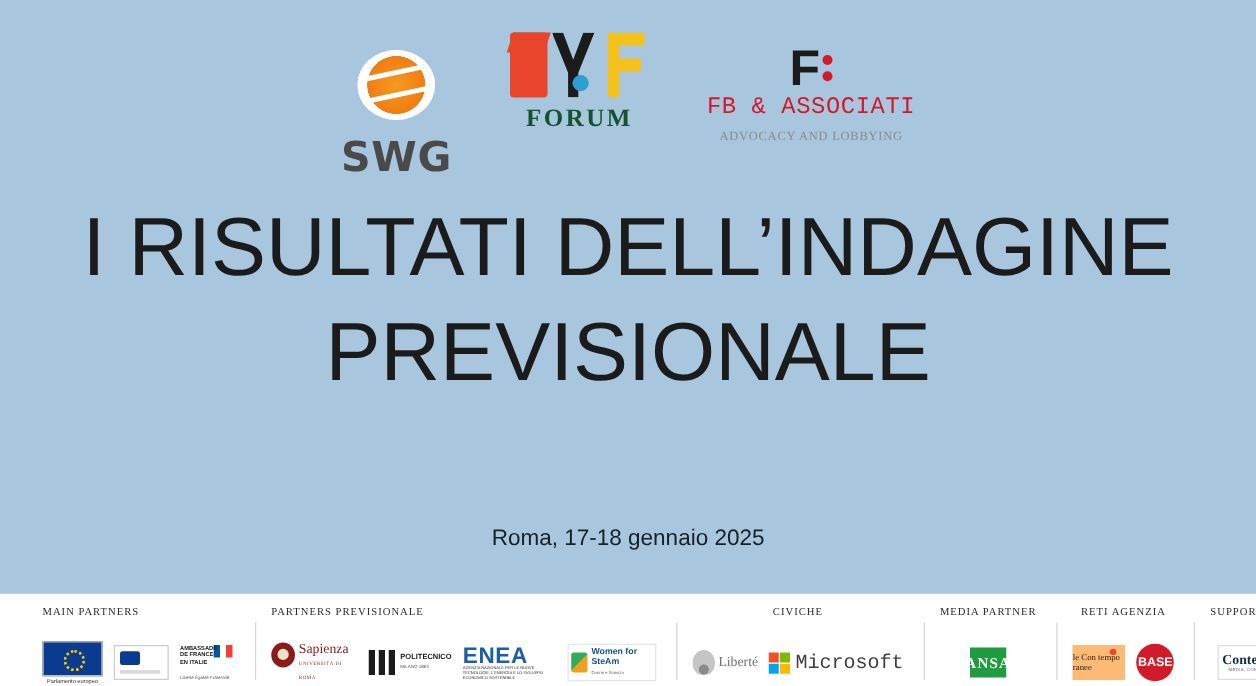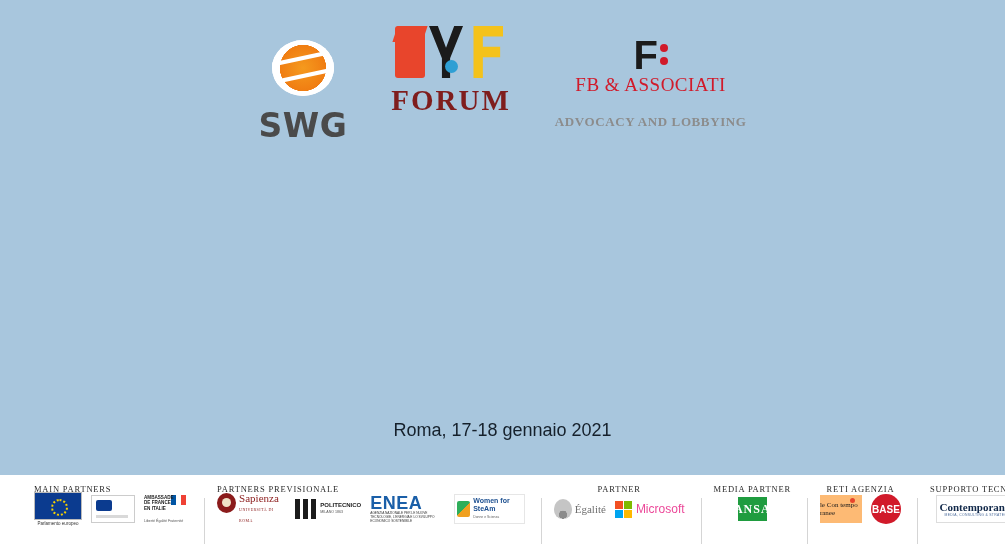--- a/index.html
+++ b/index.html
@@ -112,23 +112,23 @@
   .nyf-line1 {
     font-family: "Liberation Serif", serif;
     font-size: 21px;
     letter-spacing: 1px;
     color: #1b1b1b;
     margin-top: 4px;
   }
   .nyf-line2 {
     font-family: "Liberation Serif", serif;
     font-weight: 700;
-    font-size: 29px;
+    font-size: 20px;
     letter-spacing: 2px;
-    color: #7f1d1d;
+    color: #14532d;
     margin-top: -2px;
   }
   
   .fb { margin-top: 20px; align-items: center; }
   .fb-mark {
     display: flex;
     align-items: flex-start;
     gap: 2px;
   }
   .fb-f {
@@ -144,33 +144,32 @@
     gap: 5px;
     margin-top: 6px;
   }
   .fb-dots span {
     display: block;
     width: 8px; height: 8px;
     border-radius: 50%;
     background: #d11a2a;
   }
   .fb-name {
-    font-family: Liberation Serif, serif;
+    font-family: Liberation Mono, monospace;
     font-size: 19px;
     color: #d11a2a;
     margin-top: 2px;
     letter-spacing: 0.5px;
   }
   .fb-sub {
     font-family: "Liberation Serif", serif;
-    font-size: 13px;
+    font-size: 10px;
     color: #8c8c8c;
     letter-spacing: 0.6px;
-    margin-top: 18px;
-    font-weight: bold;
+    margin-top: 8px;
   }
   
   .title {
     position: absolute;
     top: 155px;
     left: 0;
     width: 100%;
     text-align: center;
     font-family: "Liberation Sans", sans-serif;
     font-weight: 400;
@@ -213,21 +212,21 @@
     flex-direction: column;
     align-items: flex-start;
     padding-right: 14px;
   }
   .fgroup.center { align-items: center; }
   .fgroup-label {
     font-family: "Liberation Serif", serif;
     font-size: 8.5px;
     letter-spacing: 0.8px;
     color: #2b2b2b;
-    margin-bottom: 0;
+    margin-bottom: 21px;
     white-space: nowrap;
   }
   .flogos {
     display: flex;
     align-items: center;
     gap: 9px;
     height: 30px;
   }
   .divider {
     width: 1px;
@@ -370,21 +369,21 @@
   .l-ms { display: flex; align-items: center; gap: 4px; }
   .l-ms .sq {
     width: 17px; height: 17px;
     background:
       linear-gradient(#f25022 0 0) 0 0/8px 8px no-repeat,
       linear-gradient(#7fba00 0 0) 9px 0/8px 8px no-repeat,
       linear-gradient(#00a4ef 0 0) 0 9px/8px 8px no-repeat,
       linear-gradient(#ffb900 0 0) 9px 9px/8px 8px no-repeat;
   }
   .l-ms .tx {
-    font-family: Liberation Sans, sans-serif; font-size: 12px; color: #ec4899;
+    font-family: Liberation Mono, monospace; font-size: 16px; color: #404040;
   }
   .l-ansa {
     width: 29px; height: 24px;
     background: #1f9c3f;
     color: #ffffff;
     font-family: "Liberation Serif", serif;
     font-weight: 700;
     font-size: 12px;
     display: flex; align-items: center; justify-content: center;
     letter-spacing: 1px;
@@ -449,21 +448,22 @@
             <span></span>
             <span></span>
           </div>
       </div>
       <div class="fb-name">FB &amp; ASSOCIATI</div>
       <div class="fb-sub">ADVOCACY AND LOBBYING</div>
     </div>
 
   </div>
 
-  <div class="subtitle">Roma, 17-18 gennaio 2021</div>
+  <div class="title">I RISULTATI DELL’INDAGINE PREVISIONALE</div>
+  <div class="subtitle">Roma, 17-18 gennaio 2025</div>
 
   <div class="footer">
     <div class="footer-inner">
 
       <div class="fgroup">
         <div class="fgroup-label">MAIN PARTNERS</div>
         <div class="flogos">
           <div>
             <div class="l-eu"></div>
             <div class="l-eu-cap">Parlamento europeo</div>
@@ -510,25 +510,25 @@
               <span>Women for SteAm</span>
               <small>Donne e Scienza</small>
             </div>
           </div>
         </div>
       </div>
 
       <div class="divider"></div>
 
       <div class="fgroup center">
-        <div class="fgroup-label">PARTNER</div>
+        <div class="fgroup-label">CIVICHE</div>
         <div class="flogos">
           <div class="l-nestle">
             <div class="nest"></div>
-            <div class="tx">Égalité</div>
+            <div class="tx">Liberté</div>
           </div>
           <div class="l-ms">
             <div class="sq"></div>
             <div class="tx">Microsoft</div>
           </div>
         </div>
       </div>
 
       <div class="divider"></div>
 

